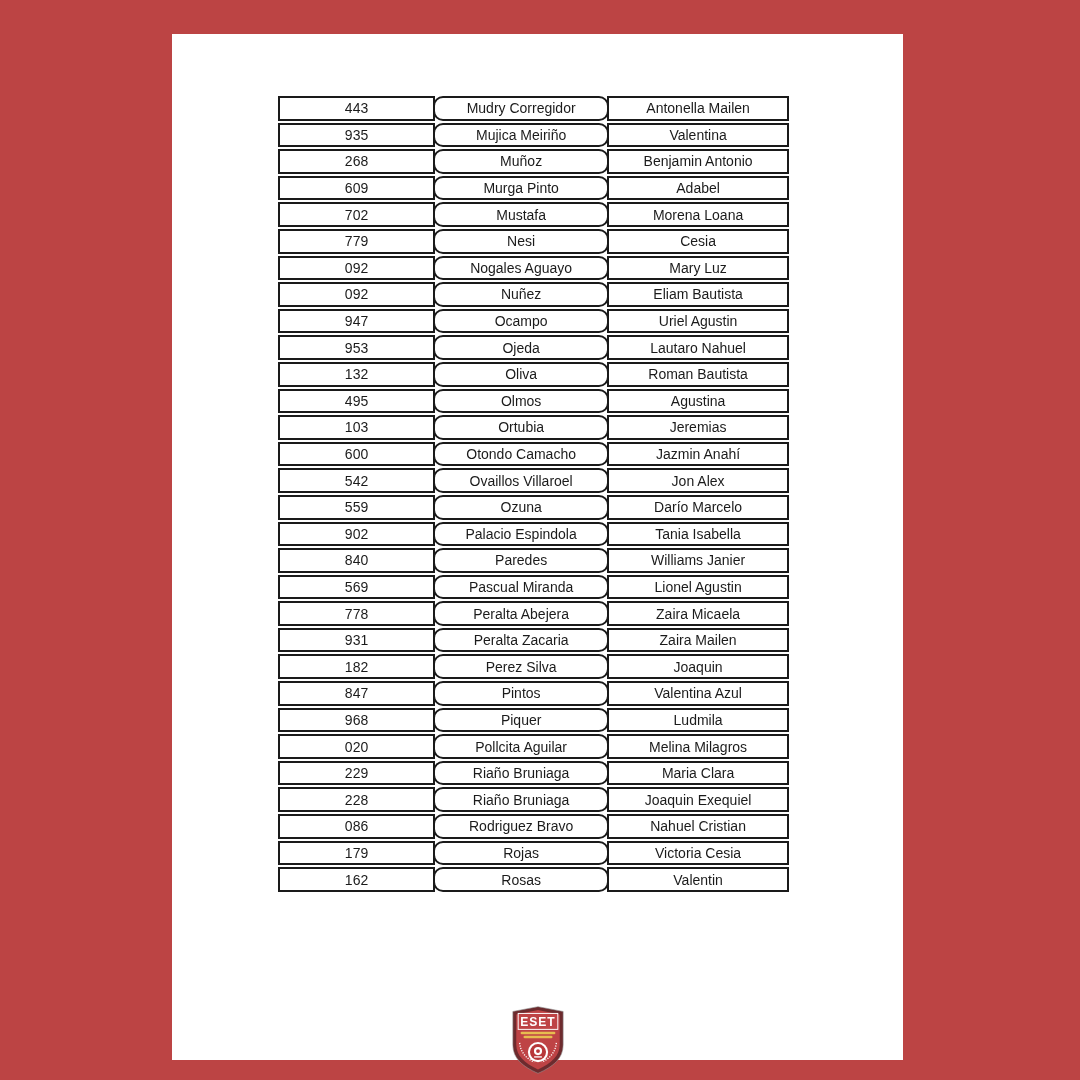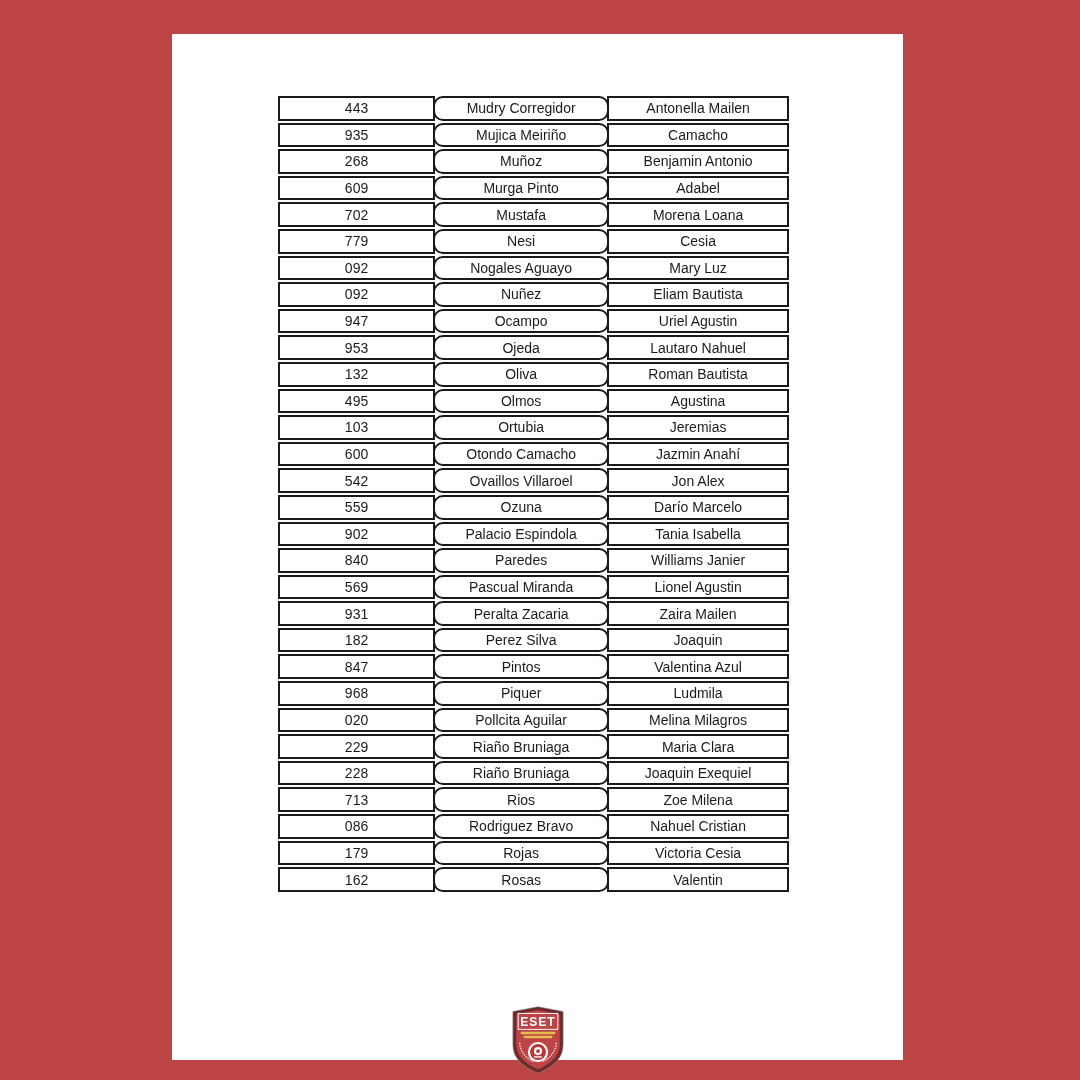--- a/index.html
+++ b/index.html
@@ -45,21 +45,21 @@
   <div class="paper">
     <div class="table" id="studentsTable">
         <div class="trow">
           <div class="tcell c0">443</div>
           <div class="tcell c1">Mudry Corregidor</div>
           <div class="tcell c2">Antonella Mailen</div>
         </div>
         <div class="trow">
           <div class="tcell c0">935</div>
           <div class="tcell c1">Mujica Meiriño</div>
-          <div class="tcell c2">Camacho</div>
+          <div class="tcell c2">Valentina</div>
         </div>
         <div class="trow">
           <div class="tcell c0">268</div>
           <div class="tcell c1">Muñoz</div>
           <div class="tcell c2">Benjamin Antonio</div>
         </div>
         <div class="trow">
           <div class="tcell c0">609</div>
           <div class="tcell c1">Murga Pinto</div>
           <div class="tcell c2">Adabel</div>
@@ -133,20 +133,25 @@
           <div class="tcell c0">840</div>
           <div class="tcell c1">Paredes</div>
           <div class="tcell c2">Williams Janier</div>
         </div>
         <div class="trow">
           <div class="tcell c0">569</div>
           <div class="tcell c1">Pascual Miranda</div>
           <div class="tcell c2">Lionel Agustin</div>
         </div>
         <div class="trow">
+          <div class="tcell c0">778</div>
+          <div class="tcell c1">Peralta Abejera</div>
+          <div class="tcell c2">Zaira Micaela</div>
+        </div>
+        <div class="trow">
           <div class="tcell c0">931</div>
           <div class="tcell c1">Peralta Zacaria</div>
           <div class="tcell c2">Zaira Mailen</div>
         </div>
         <div class="trow">
           <div class="tcell c0">182</div>
           <div class="tcell c1">Perez Silva</div>
           <div class="tcell c2">Joaquin</div>
         </div>
         <div class="trow">
@@ -166,25 +171,20 @@
         </div>
         <div class="trow">
           <div class="tcell c0">229</div>
           <div class="tcell c1">Riaño Bruniaga</div>
           <div class="tcell c2">Maria Clara</div>
         </div>
         <div class="trow">
           <div class="tcell c0">228</div>
           <div class="tcell c1">Riaño Bruniaga</div>
           <div class="tcell c2">Joaquin Exequiel</div>
-        </div>
-        <div class="trow">
-          <div class="tcell c0">713</div>
-          <div class="tcell c1">Rios</div>
-          <div class="tcell c2">Zoe Milena</div>
         </div>
         <div class="trow">
           <div class="tcell c0">086</div>
           <div class="tcell c1">Rodriguez Bravo</div>
           <div class="tcell c2">Nahuel Cristian</div>
         </div>
         <div class="trow">
           <div class="tcell c0">179</div>
           <div class="tcell c1">Rojas</div>
           <div class="tcell c2">Victoria Cesia</div>

